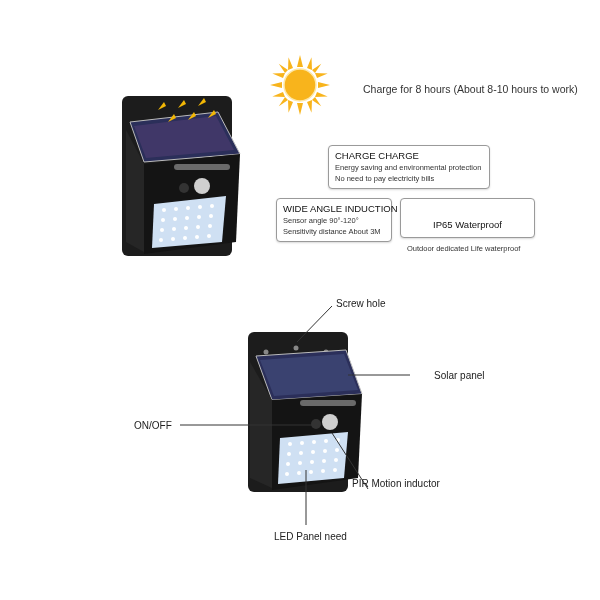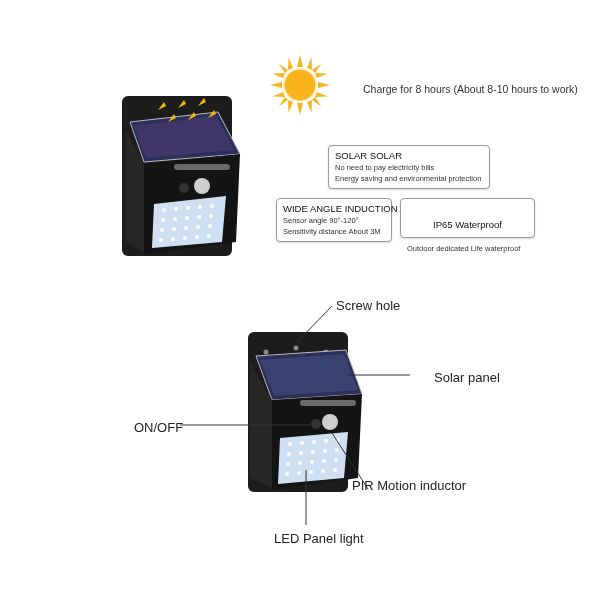--- a/index.html
+++ b/index.html
@@ -2,21 +2,21 @@
 <html><head>
 <meta charset="utf-8">
 <style>
   html, body { margin:0; padding:0; background:#ffffff; }
   body { width:600px; height:600px; position:relative; overflow:hidden; font-family:"Liberation Sans", sans-serif; color:#222; }
   .abs { position:absolute; }
   .tagline { left:351px; top:83px; font-size:10.5px; color:#333; white-space:nowrap;margin-left:12px; }
   .box { position:absolute; border:1px solid #9a9a9a; border-radius:4px; background:#fff; padding:4px 6px; box-shadow:0 1px 2px rgba(0,0,0,0.15); }
   .box .title { font-size:9.5px; color:#111; line-height:12px; white-space:nowrap; }
   .box .line { font-size:7.5px; color:#333; line-height:11px; white-space:nowrap; }
-  .label { position:absolute; font-size:13px; color:#222; white-space:nowrap; }
+  .label { position:absolute; font-size:10px; color:#222; white-space:nowrap; }
 </style>
 </head>
 <body>
 
 <div class="abs" style="left:268px;top:53px;width:64px;height:64px;">
   <svg width="64" height="64" viewBox="0 0 64 64">
     <g fill="#f8b41c">
       <polygon points="32,2 35,14 29,14"></polygon>
       <polygon points="32,62 35,50 29,50"></polygon>
       <polygon points="2,32 14,29 14,35"></polygon>
@@ -77,23 +77,23 @@
         <polygon points="60,16 66,8 68,12"></polygon>
         <polygon points="80,14 86,6 88,10"></polygon>
       <polygon points="50,30 56,22 58,26"></polygon>
         <polygon points="70,28 76,20 78,24"></polygon>
         <polygon points="90,26 96,18 98,22"></polygon>
     </g>
   </svg>
 </div>
 
 <div class="box" style="left:328px;top:145px;width:148px;">
-  <div class="title">SOLAR SOLAR</div>
+  <div class="title">CHARGE CHARGE</div>
+  <div class="line">Energy saving and environmental protection</div>
   <div class="line">No need to pay electricity bills</div>
-  <div class="line">Energy saving and environmental protection</div>
 </div>
 
 <div class="box" style="left:276px;top:198px;width:102px;">
   <div class="title">WIDE ANGLE INDUCTION</div>
   <div class="line">Sensor angle 90°-120°</div>
   <div class="line">Sensitivity distance About 3M</div>
 </div>
 
 <div class="box" style="left:400px;top:198px;width:121px;height:30px;">
   <div class="title" style="margin-top:16px;text-align:center;">IP65 Waterproof</div>
@@ -144,13 +144,13 @@
   <line x1="348" y1="375" x2="410" y2="375" stroke="#333" stroke-width="1"></line>
   <line x1="180" y1="425" x2="312" y2="425" stroke="#333" stroke-width="1"></line>
   <line x1="332" y1="433" x2="368" y2="489" stroke="#333" stroke-width="1"></line>
   <line x1="306" y1="470" x2="306" y2="525" stroke="#333" stroke-width="1"></line>
 </svg>
 
 <div class="label" style="left:336px;top:298px;">Screw hole</div>
 <div class="label" style="left:414px;top:370px;margin-left:20px;">Solar panel</div>
 <div class="label" style="left:134px;top:420px;">ON/OFF</div>
 <div class="label" style="left:352px;top:478px;">PIR Motion inductor</div>
-<div class="label" style="left:274px;top:531px;">LED Panel light</div>
+<div class="label" style="left:274px;top:531px;">LED Panel need</div>
 
 </body></html>

